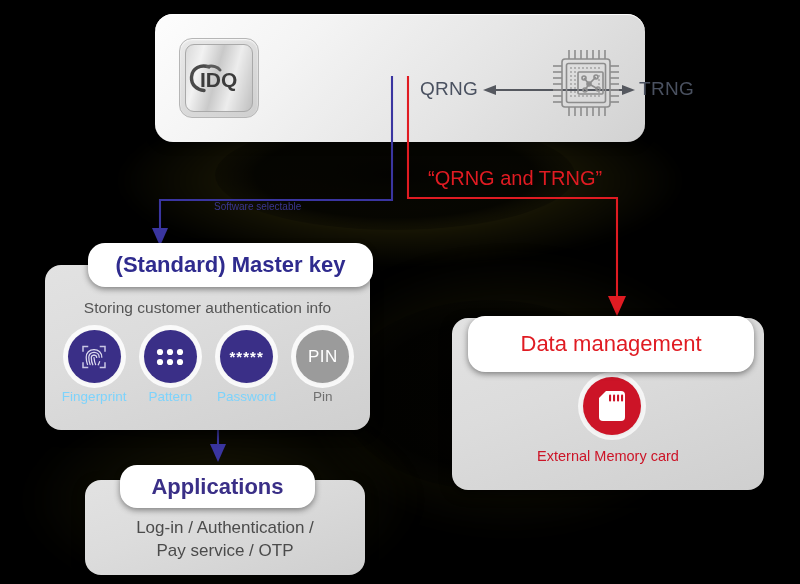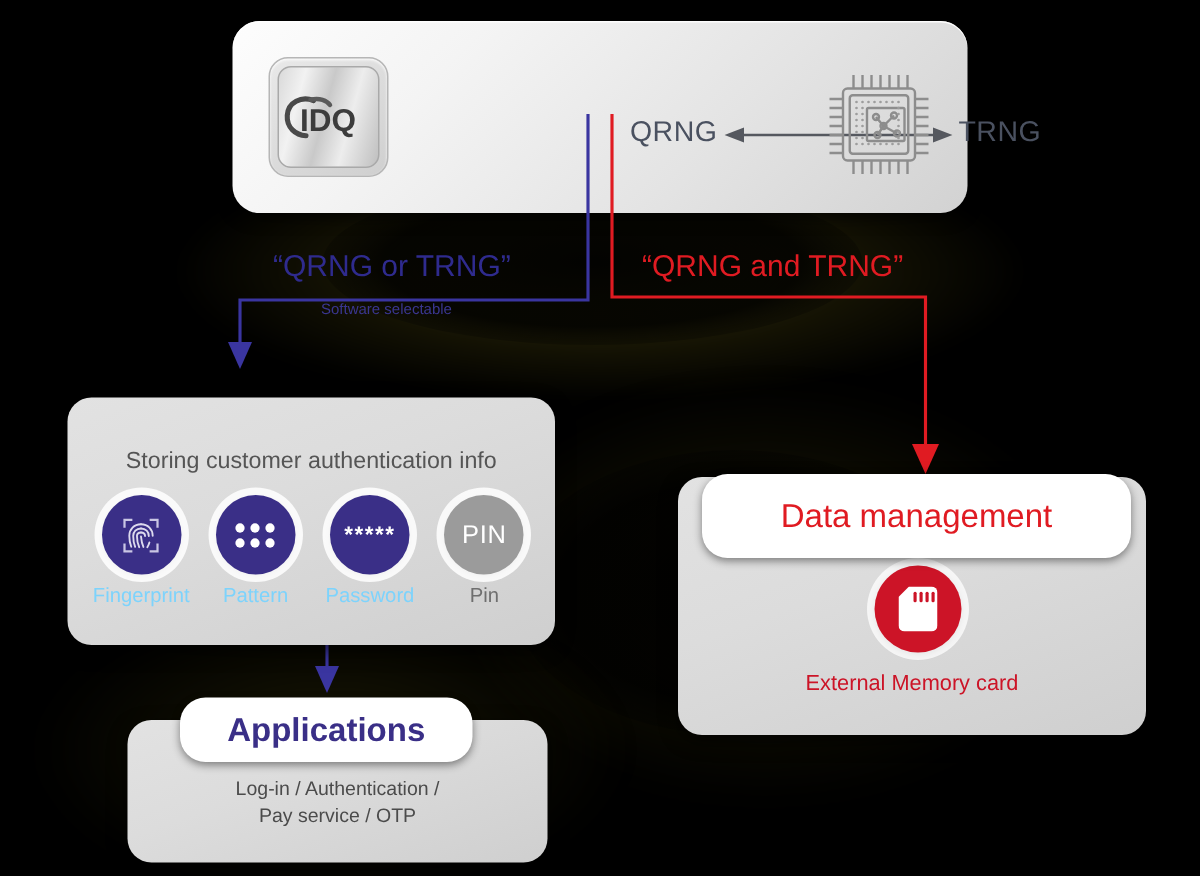--- a/index.html
+++ b/index.html
@@ -159,21 +159,21 @@
   .pin-txt { color: #fff; font-size: 17px; letter-spacing: 0.5px; }
 
   
   #appsCard { left: 85px; top: 480px; width: 280px; height: 95px; }
   #appsPill { left: 120px; top: 465px; width: 195px; height: 43px; }
   #appsPill .t { font-size: 22px; font-weight: bold; color: #3a2f87; }
   .apps-sub {
     position: absolute;
     left: 85px; top: 517px; width: 280px;
     text-align: center;
-    font-size: 13px;
+    font-size: 17px;
     color: #4b4b4b;
     line-height: 1.35;
   }
 
   
   #dataCard { left: 452px; top: 318px; width: 312px; height: 172px; }
   #dataPill { left: 468px; top: 316px; width: 286px; height: 56px; }
   #dataPill .t { font-size: 22px; color: #e01b22; }
   .sd-circle {
     position: absolute;
@@ -312,21 +312,20 @@
     <path d="M392,76 L392,200 L160,200 L160,232" fill="none" stroke="#3a35a0" stroke-width="2.1"></path>
     <polygon points="160,246 152,228 168,228" fill="#3a35a0"></polygon>
 
     <path d="M408,76 L408,198 L617,198 L617,300" fill="none" stroke="#e01b22" stroke-width="2.1"></path>
     <polygon points="617,316 608,296 626,296" fill="#e01b22"></polygon>
 
     <path d="M218,430 L218,448" fill="none" stroke="#3a35a0" stroke-width="2.1"></path>
     <polygon points="218,462 210,444 226,444" fill="#3a35a0"></polygon>
   </svg>
 
-  <div class="branch-label branch-blue">“QRNG or TRNG”</div>
   <div class="branch-label branch-red">“QRNG and TRNG”</div>
   <div class="sub-label">Software selectable</div>
 
   <div class="card" id="masterCard"></div>
   <div class="master-sub">Storing customer authentication info</div>
 
   <div class="auth-row">
 
     <div class="auth-item">
       <div class="auth-circle">
@@ -376,20 +375,23 @@
     </div>
 
     <div class="auth-item">
       <div class="auth-circle grey">
         <span class="pin-txt">PIN</span>
       </div>
       <div class="auth-label grey">Pin</div>
     </div>
   </div>
 
+  <div class="pill" id="masterPill">
+    <span class="t">(Standard) Master key</span>
+  </div>
 
   <div class="card" id="appsCard"></div>
   <div class="apps-sub">
     <div>Log-in / Authentication /</div>
     <div>Pay service / OTP</div>
   </div>
   <div class="pill" id="appsPill">
     <span class="t">Applications</span>
   </div>
 

